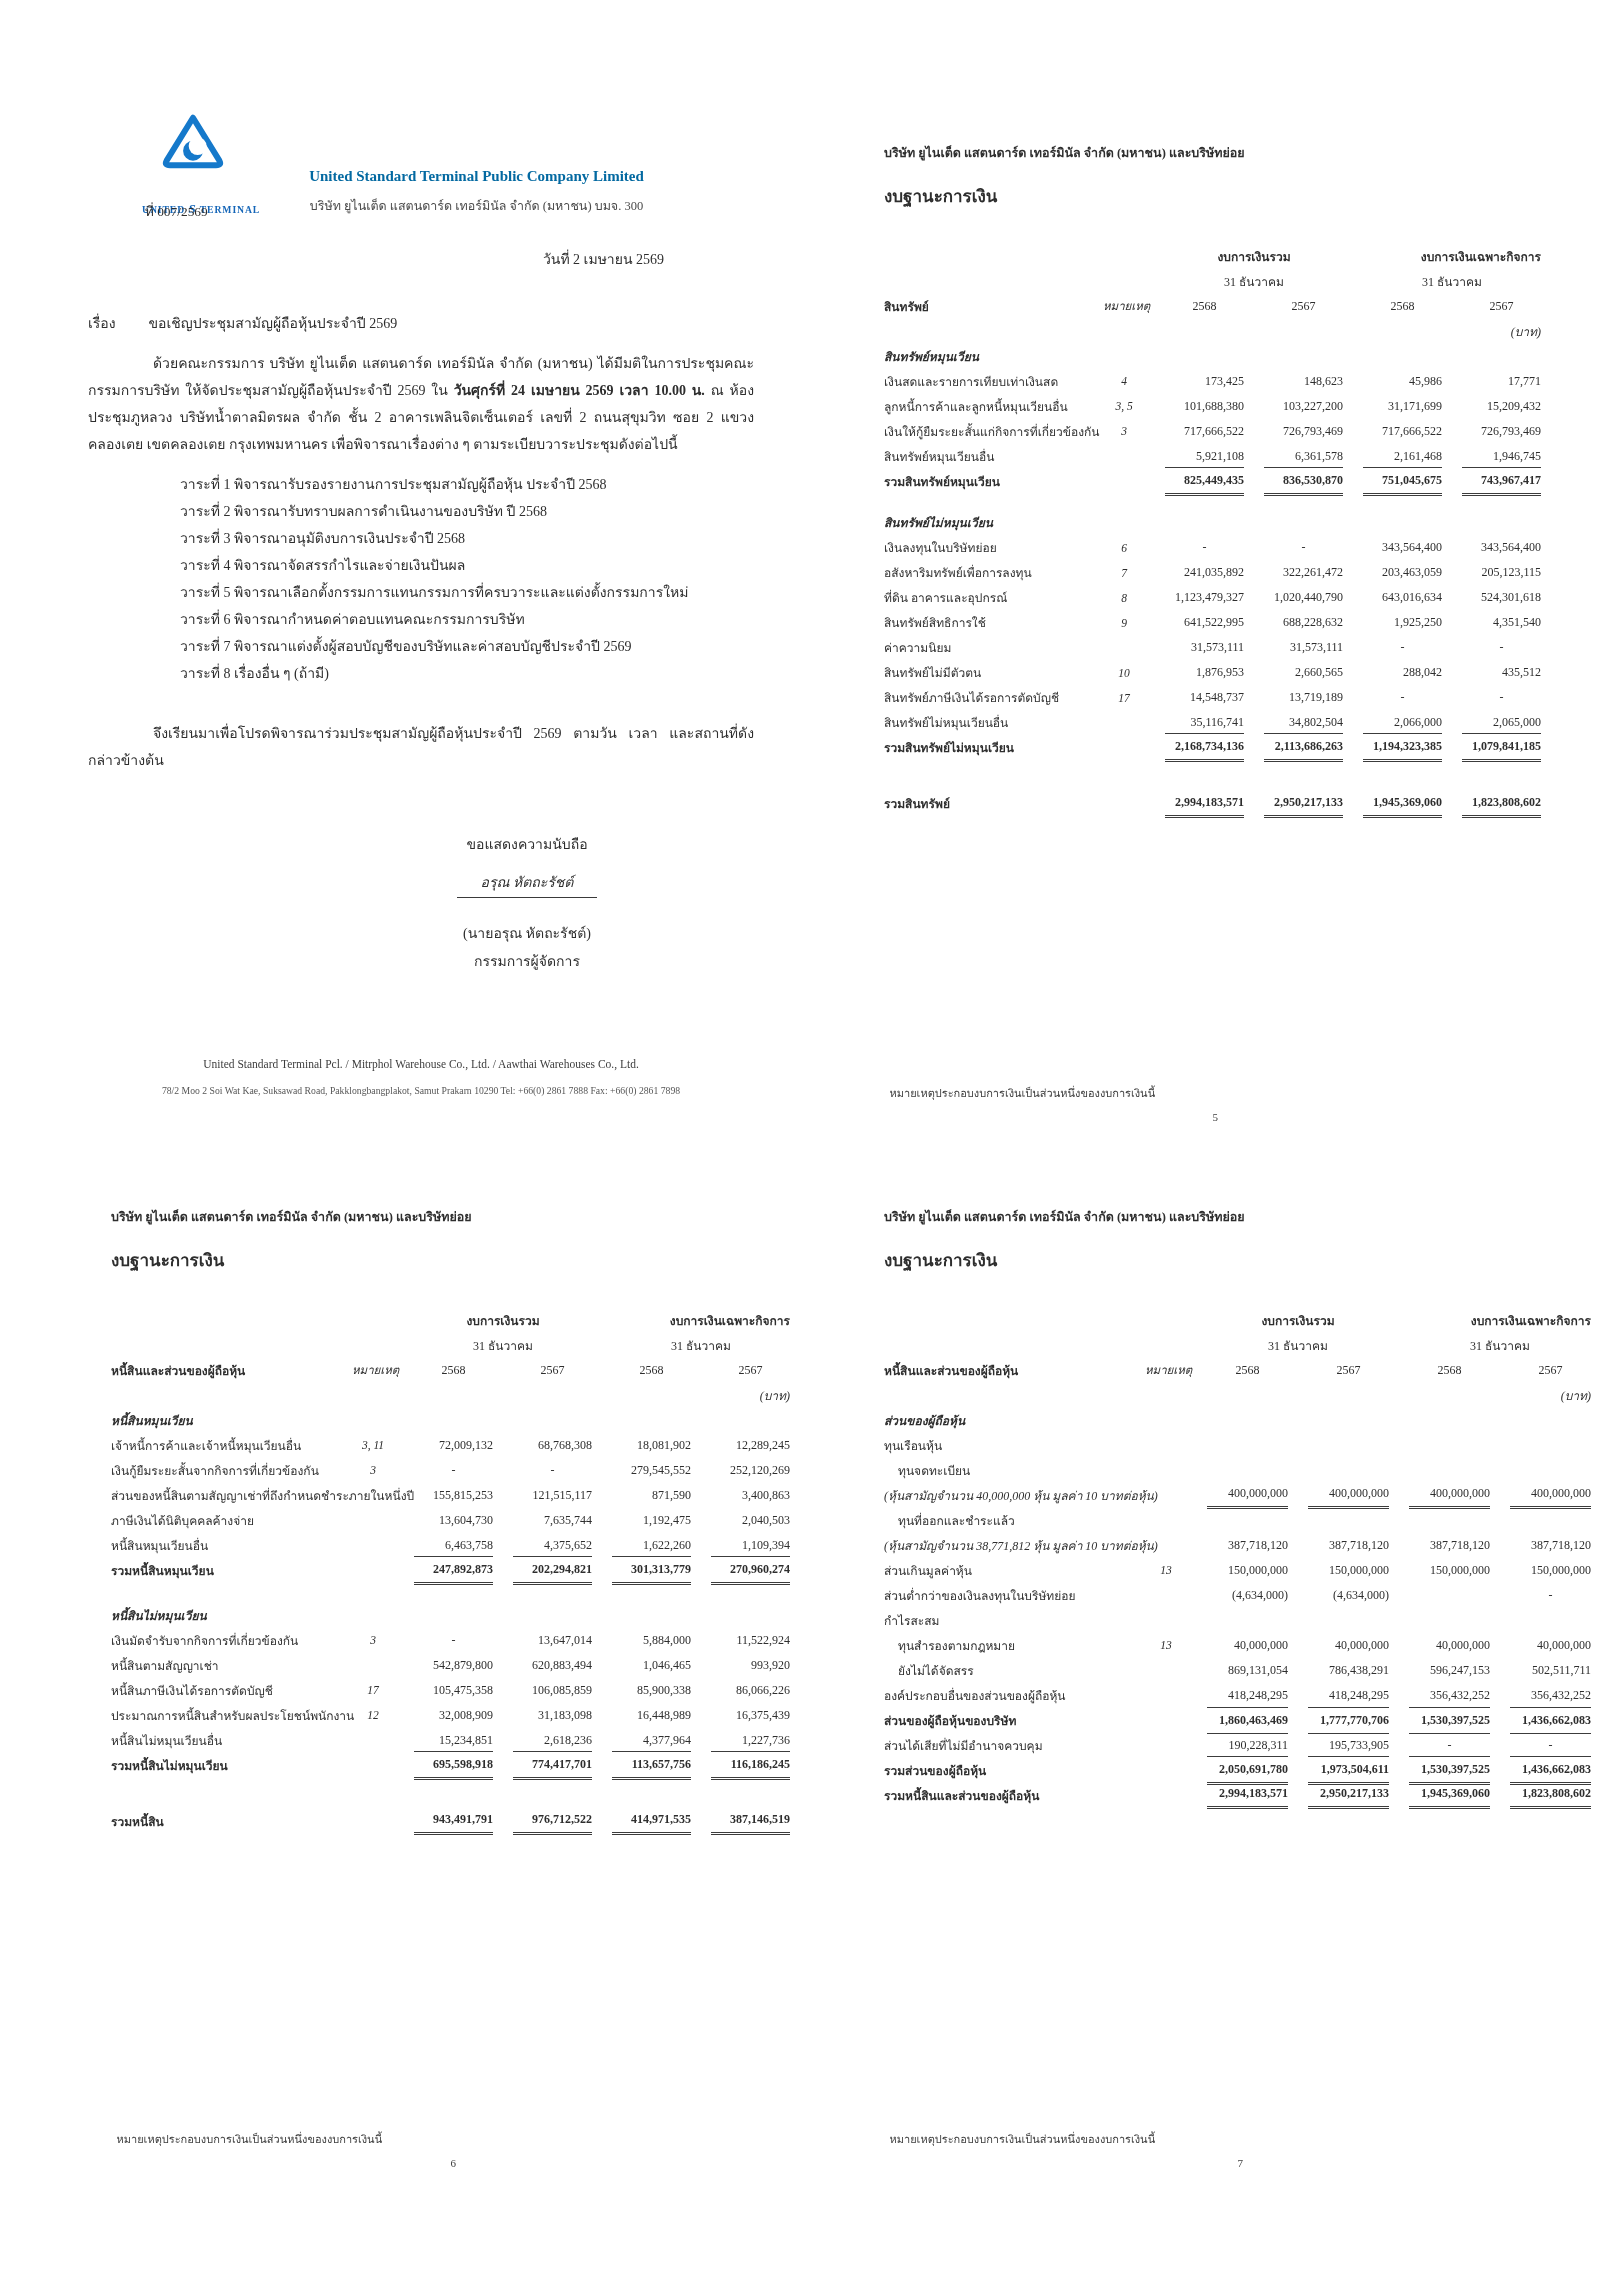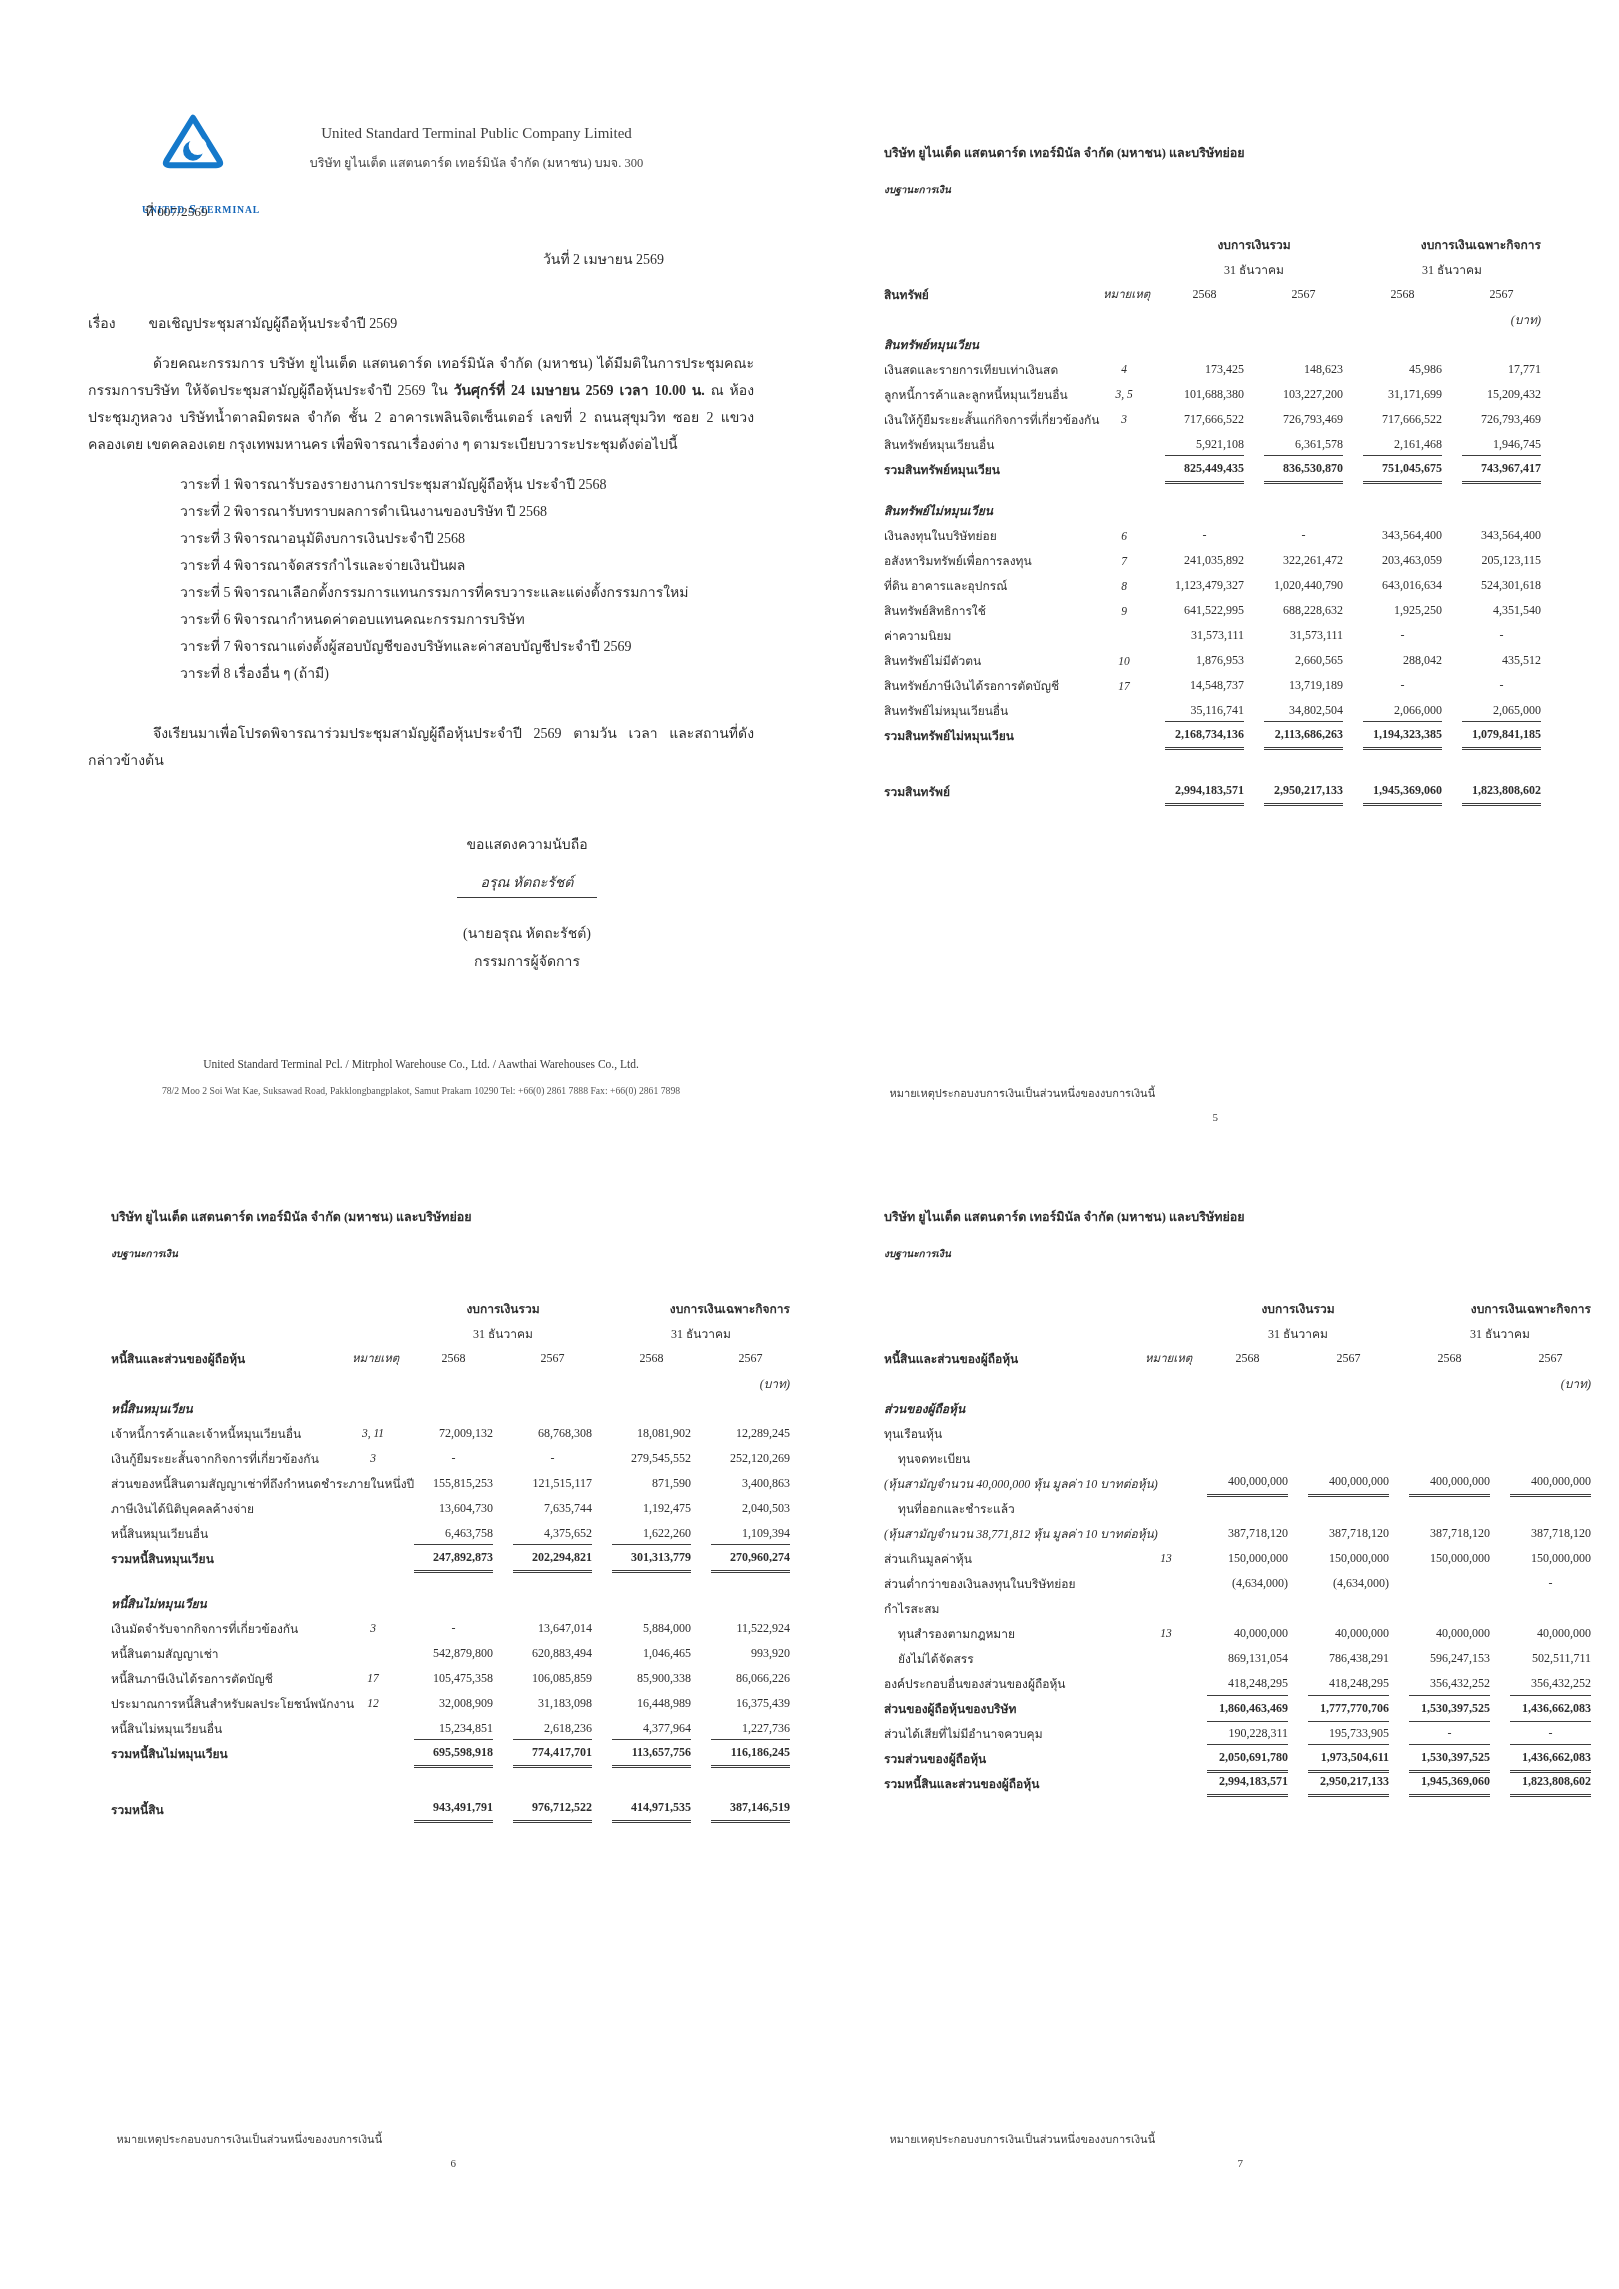--- a/index.html
+++ b/index.html
@@ -8,21 +8,21 @@
   .page{position:absolute;}
 
   
   #letter{left:88px;top:109px;width:666px;height:988px;font-size:14px;line-height:27px;}
   .lh{position:relative;height:109px;}
   .logo{position:absolute;left:54px;top:3.7px;width:102px;text-align:center;}
   .brand{color:#1566b8;font-weight:bold;font-size:9.7px;letter-spacing:0.9px;margin-top:16px;white-space:nowrap;}
   .brand .scr{font-style:italic;font-size:13px;}
   .refno{position:absolute;left:57px;top:89px;font-size:13.4px;}
   .conames{position:absolute;left:111px;right:0;top:11px;text-align:center;}
-  .co-en{font-size:15px;font-weight:normal;color:#404040;}
+  .co-en{font-size:15px;font-weight:bold;color:#0369a1;margin-top:43px;}
   .co-th{font-size:12.5px;color:#4a4a4a;margin-top:2.8px;}
   .dateline{margin-top:28px;text-align:right;padding-right:90px;}
   .subj1{margin-top:37px;}
   .subj2{margin-top:12px;}
   .subj-lab{display:inline-block;width:57px;}
   .bodyp{margin:13px 0 0 0;text-align:justify;text-indent:65px;}
   .agenda{margin:13px 0 0 92px;}
   .agenda div{line-height:27px;}
   .closing{margin:33px 0 0 0;text-align:justify;text-indent:65px;}
   .sig{margin:57px 0 0 305px;width:268px;text-align:center;}
@@ -32,21 +32,21 @@
   .lfoot{position:absolute;left:0;right:0;bottom:0;text-align:center;}
   .lfoot1{font-size:11.5px;color:#3d3d3d;}
   .lfoot2{font-size:9.7px;color:#555;margin-top:6.5px;line-height:13px;}
 
   
   .fin{font-size:12px;}
   #fin-assets{left:884px;top:143px;width:657px;height:980px;}
   #fin-liab{left:111px;top:1207px;width:679px;height:962px;}
   #fin-equity{left:884px;top:1207px;width:707px;height:962px;}
   .fco{font-weight:bold;font-size:12.5px;}
-  .ftitle{font-weight:bold;font-size:10px;margin-top:18.5px;font-style:italic;}
+  .ftitle{font-weight:bold;font-size:17px;margin-top:18.5px;}
   .thead{margin-top:35px;}
   .hrow,.trow{display:grid;grid-template-columns:minmax(0,1fr) 42px 79px 79px 79px 79px;column-gap:20px;align-items:center;height:25px;}
   #fin-equity .hrow,#fin-equity .trow{grid-template-columns:minmax(0,1fr) 42px 81px 81px 81px 81px;}
   .g12{grid-column:3/5;text-align:center;font-weight:bold;}
   .g34{grid-column:5/7;text-align:right;font-weight:bold;}
   .gd12{grid-column:3/5;text-align:center;}
   .gd34{grid-column:5/7;text-align:center;}
   .gall{grid-column:3/7;text-align:right;font-style:italic;}
   .seclab{font-weight:bold;}
   .notehead{font-style:italic;text-align:center;font-size:11.5px;}

